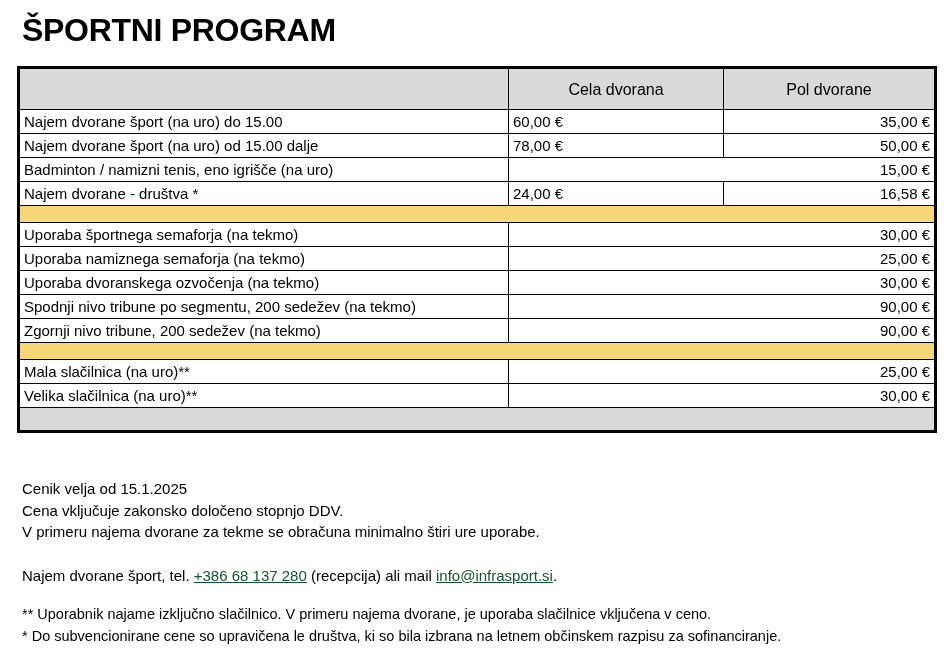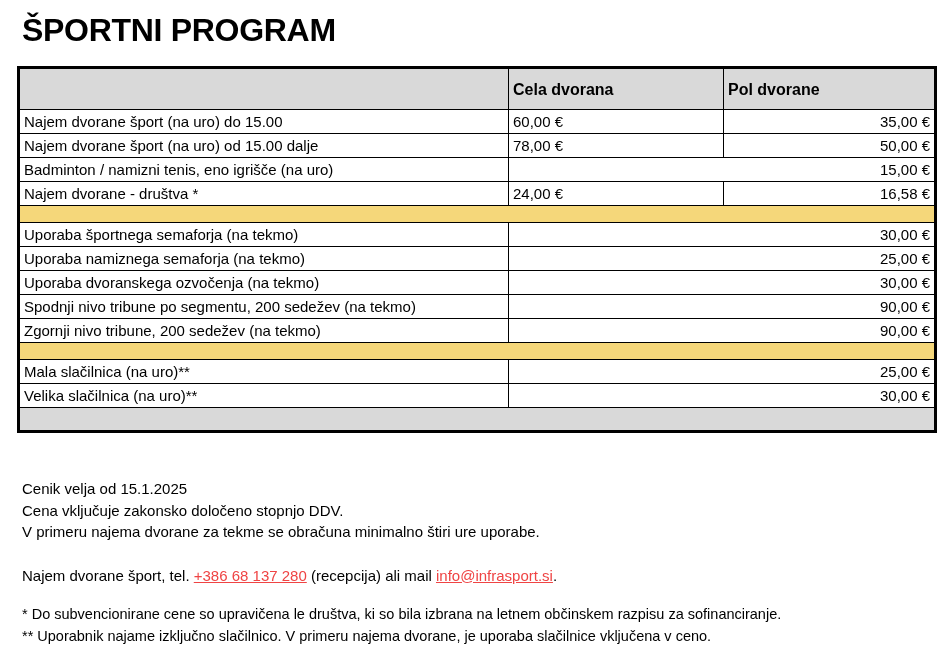--- a/index.html
+++ b/index.html
@@ -3,30 +3,30 @@
 <meta charset="utf-8">
 <style>
   html, body { margin:0; padding:0; background:#ffffff; }
   body { width:952px; height:663px; position:relative; overflow:hidden;
          font-family:"Liberation Sans", sans-serif; color:#000; }
   .title { position:absolute; left:22px; top:12px; font-size:32px; font-weight:bold;
            letter-spacing:-0.3px; }
   table.price { position:absolute; left:17px; top:66px; width:920px;
                 border-collapse:collapse; border:3px solid #000; font-size:15px; }
   table.price td, table.price th { border:1px solid #000; padding:0 4px; height:23px; line-height:23px; }
-  table.price th { background:#d9d9d9; font-weight:bold; font-size:16px; height:40px; text-align:left; }
+  table.price th { background:#d9d9d9; font-weight:normal; font-size:16px; height:40px; text-align:center; }
   td.label { width:480px; }
   td.cela { width:206px; text-align:left; padding-right:10px; }
   td.pol  { text-align:right; padding-right:10px; }
   tr.sep td { background:#f5d77a; height:16px; line-height:16px; }
   tr.footer-row td { background:#d9d9d9; height:22px; }
   .notes { position:absolute; left:22px; top:478px; font-size:15px; line-height:21.5px; }
   .notes p { margin:0; }
   .notes .gap { height:22px; }
-  .notes a { color:#ef4444; text-decoration:underline; }
+  .notes a { color:#14532d; text-decoration:underline; }
   .foot { position:absolute; left:22px; top:603px; font-size:14.5px; line-height:22px; }
   .foot p { margin:0; }
 </style>
 </head>
 <body>
 
 <div class="title">ŠPORTNI PROGRAM</div>
 
 <table class="price">
   <tbody>
@@ -98,15 +98,15 @@
 
 <div class="notes">
   <p>Cenik velja od 15.1.2025</p>
   <p>Cena vključuje zakonsko določeno stopnjo DDV.</p>
   <p>V primeru najema dvorane za tekme se obračuna minimalno štiri ure uporabe.</p>
   <div class="gap"></div>
   <p><span>Najem dvorane šport, tel. </span><a>+386 68 137 280</a><span> (recepcija) ali mail </span><a>info@infrasport.si</a><span>.</span></p>
 </div>
 
 <div class="foot">
+  <p>** Uporabnik najame izključno slačilnico. V primeru najema dvorane, je uporaba slačilnice vključena v ceno.</p>
   <p>* Do subvencionirane cene so upravičena le društva, ki so bila izbrana na letnem občinskem razpisu za sofinanciranje.</p>
-  <p>** Uporabnik najame izključno slačilnico. V primeru najema dvorane, je uporaba slačilnice vključena v ceno.</p>
 </div>
 
 </body></html>

